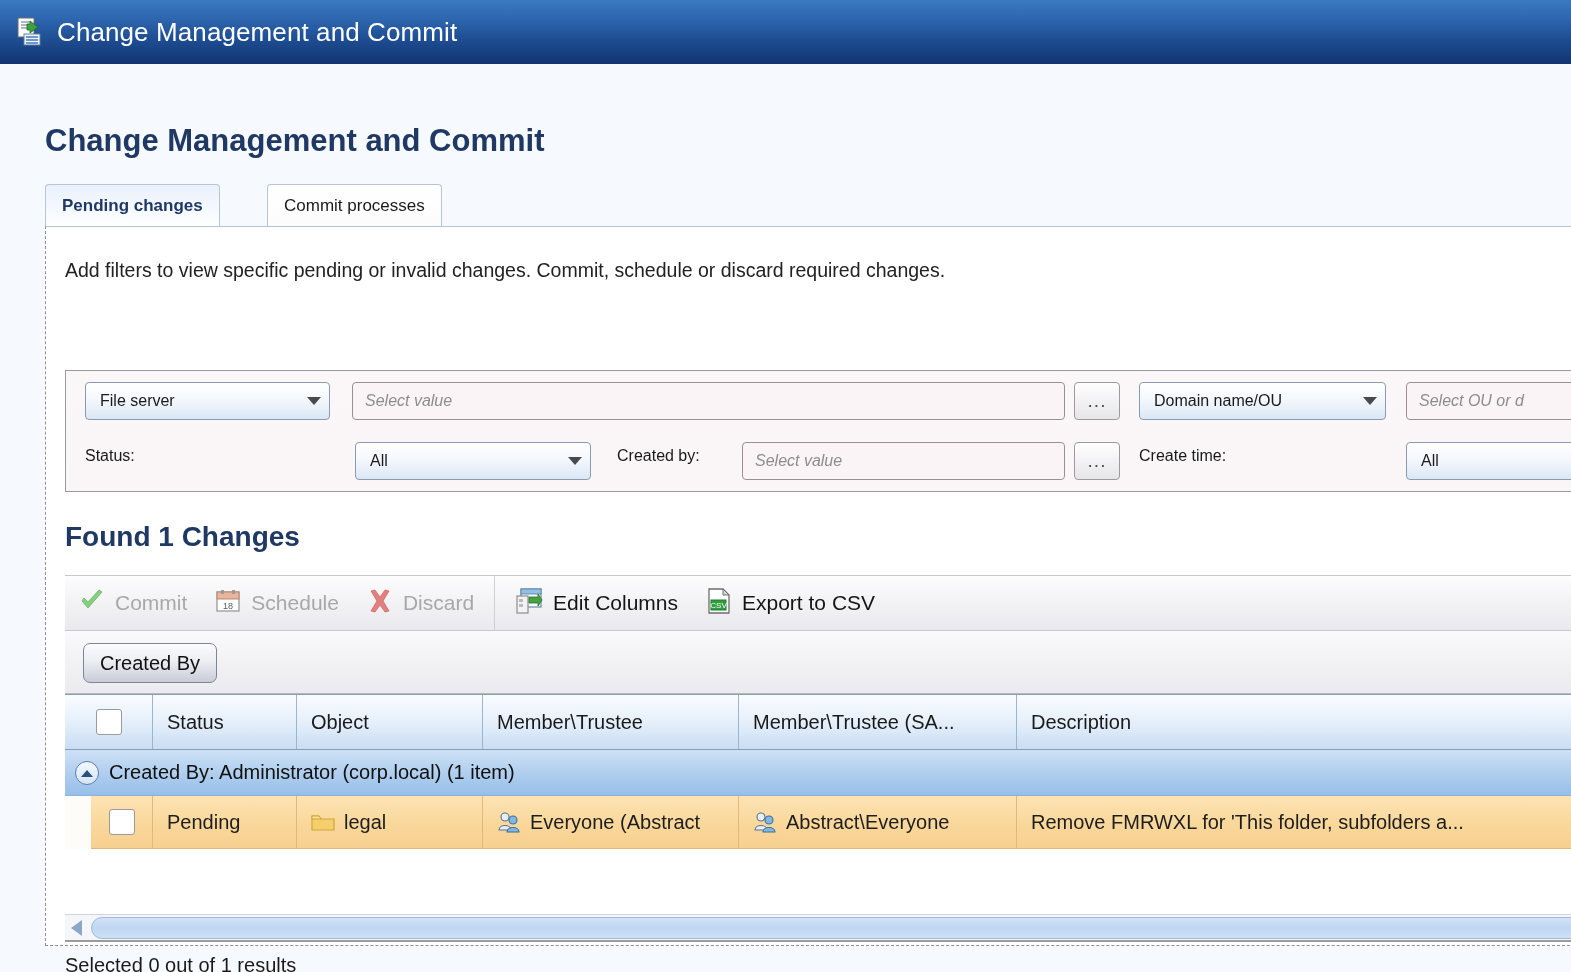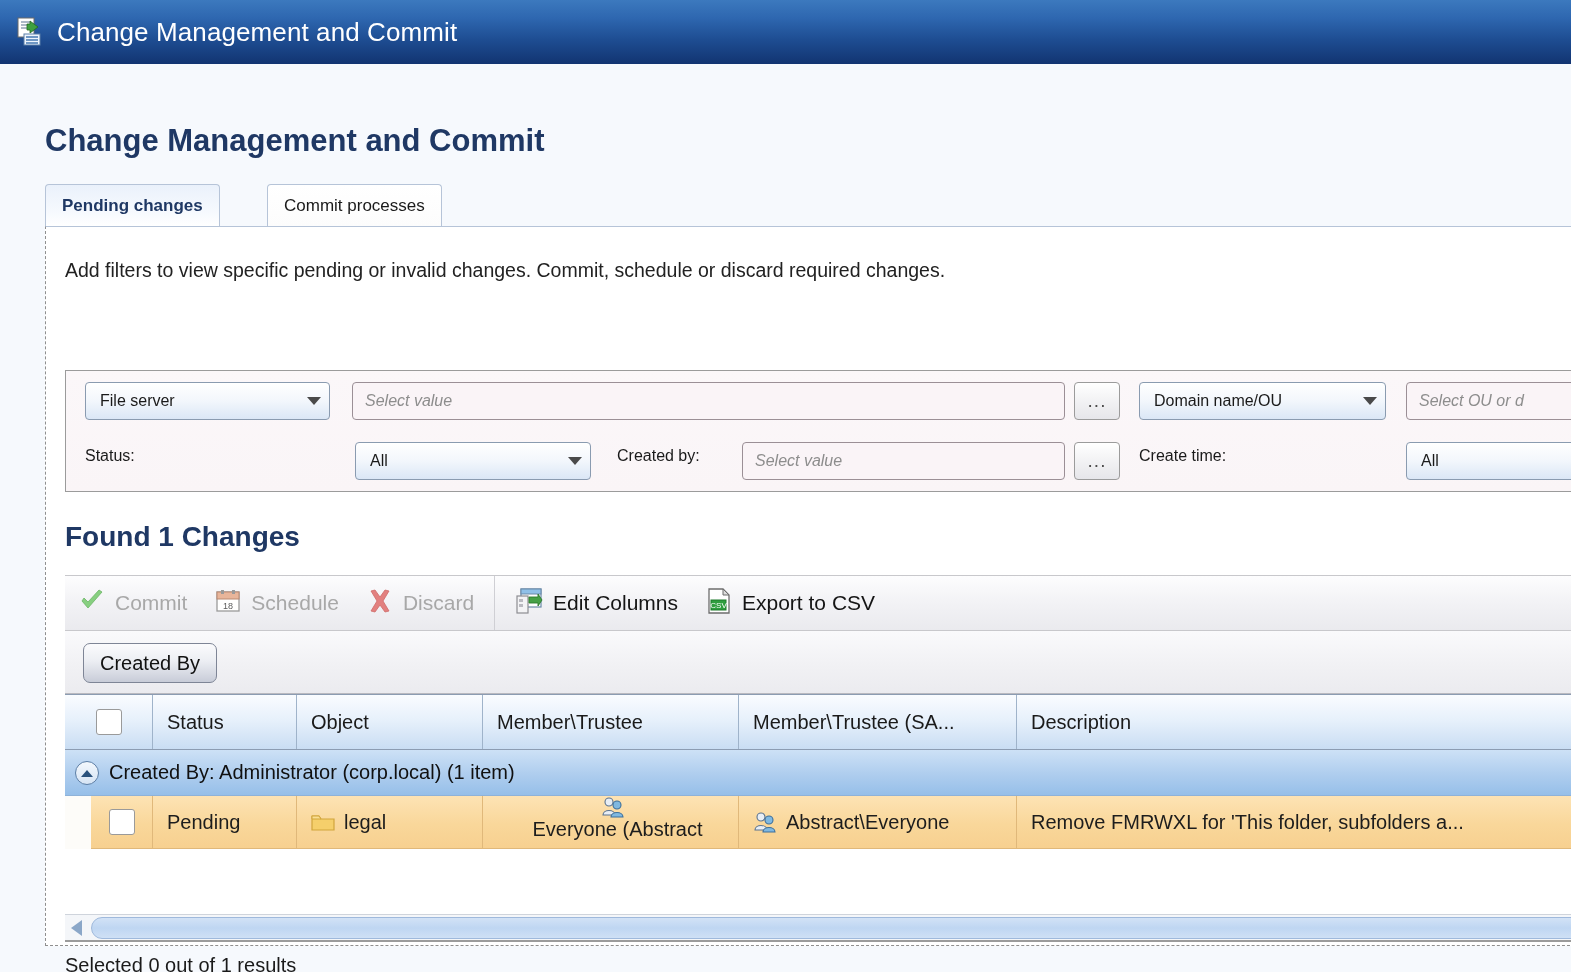--- a/index.html
+++ b/index.html
@@ -495,21 +495,21 @@
         <div class="dcell" style="width:144px;">Pending</div>
         <div class="dcell" style="width:186px;">
           <span class="cellicon">
             <svg width="24" height="20" viewBox="0 0 24 20">
               <path d="M1 4 L8 4 L10 7 L23 7 L23 18 L1 18 Z" fill="#f5cf6b" stroke="#d1a53c" stroke-width="1.2"></path>
               <path d="M1 4 L8 4 L10 7 L1 7 Z" fill="#fadf94" stroke="#d1a53c" stroke-width="1"></path>
             </svg>
           </span>
           <span>legal</span>
         </div>
-        <div class="dcell" style="width:256px;flex-direction:column;">
+        <div class="dcell" style="width:256px;">
           <span class="cellicon">
             <svg width="24" height="22" viewBox="0 0 24 22">
               <circle cx="8" cy="6" r="4" fill="#e8eef5" stroke="#5a7390" stroke-width="1.1"></circle>
               <path d="M2 19 C2 13 14 13 14 19 Z" fill="#e8eef5" stroke="#5a7390" stroke-width="1.1"></path>
               <circle cx="16" cy="9" r="4" fill="#7fb8e0" stroke="#3d6f9b" stroke-width="1.1"></circle>
               <path d="M10 21 C10 15 22 15 22 21 Z" fill="#7fb8e0" stroke="#3d6f9b" stroke-width="1.1"></path>
             </svg>
           </span>
           <span>Everyone (Abstract</span>
         </div>

